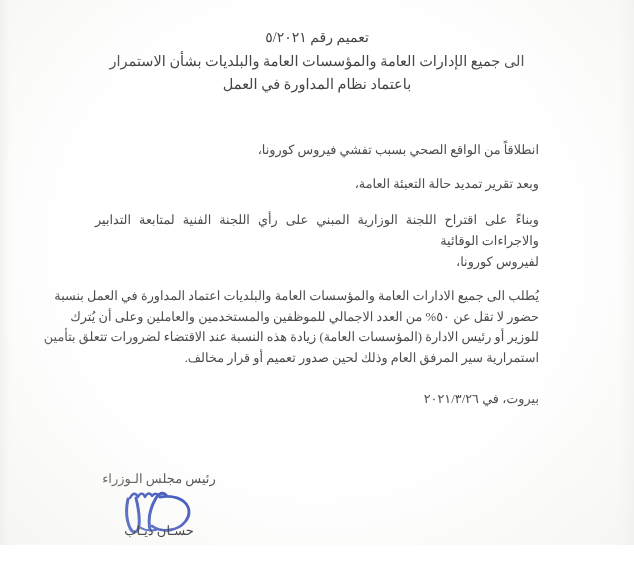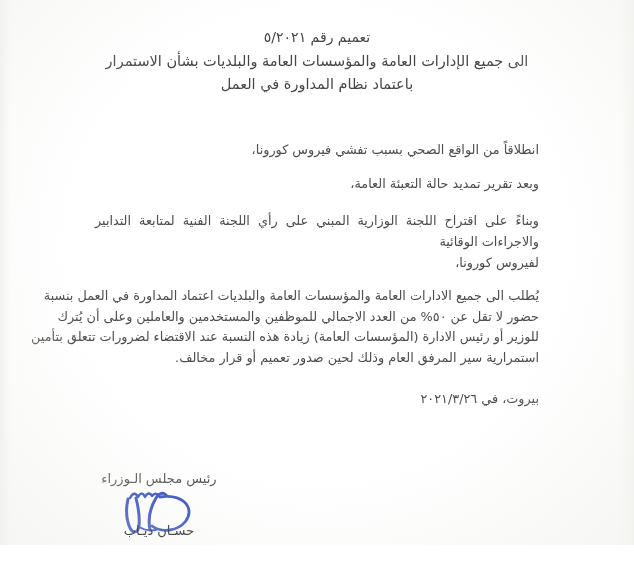--- a/index.html
+++ b/index.html
@@ -16,20 +16,21 @@
 
   .page {
     position: relative;
     width: 634px;
     height: 545px;
     background: #fefefe;
     background-image:
       linear-gradient(90deg, #f3f3f1 0px, #ffffff 10px, #ffffff 620px, #f6f6f4 634px);
     box-sizing: border-box;
     color: #4a4a4a;
+    font-family: Liberation Serif, serif;
   }
 
   
   .scan-tint {
     position: absolute;
     inset: 0;
     pointer-events: none;
     background:
       radial-gradient(ellipse at 50% 45%, rgba(255,255,255,0) 55%, rgba(238,238,234,0.55) 100%);
   }

